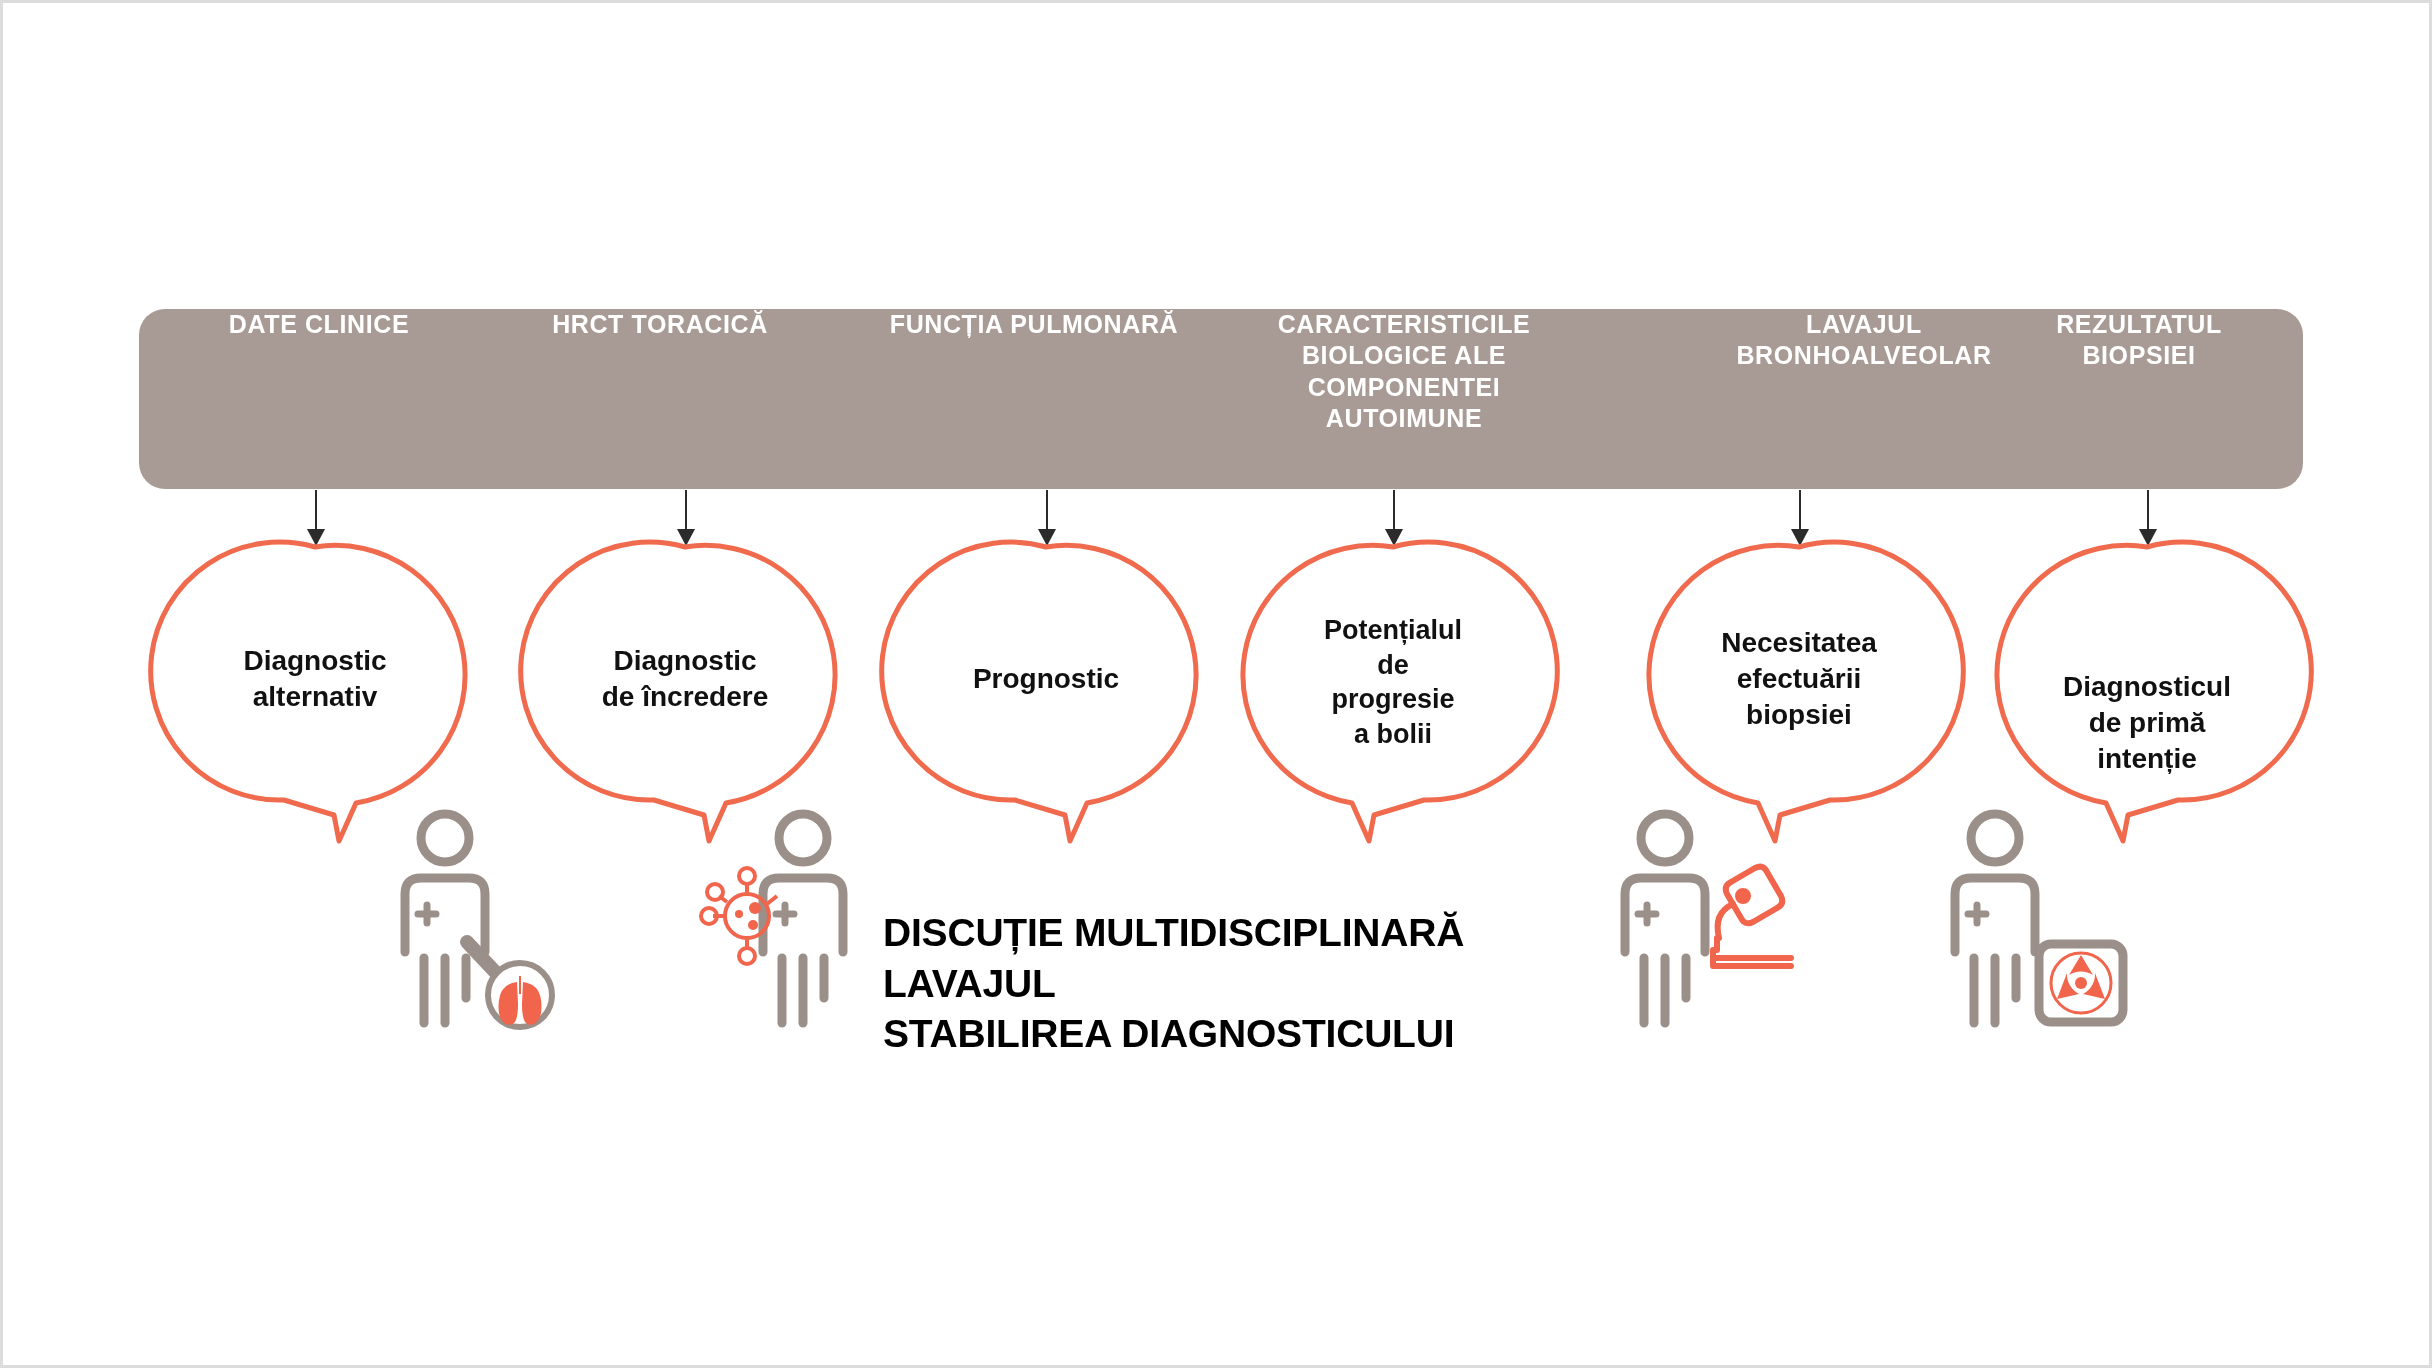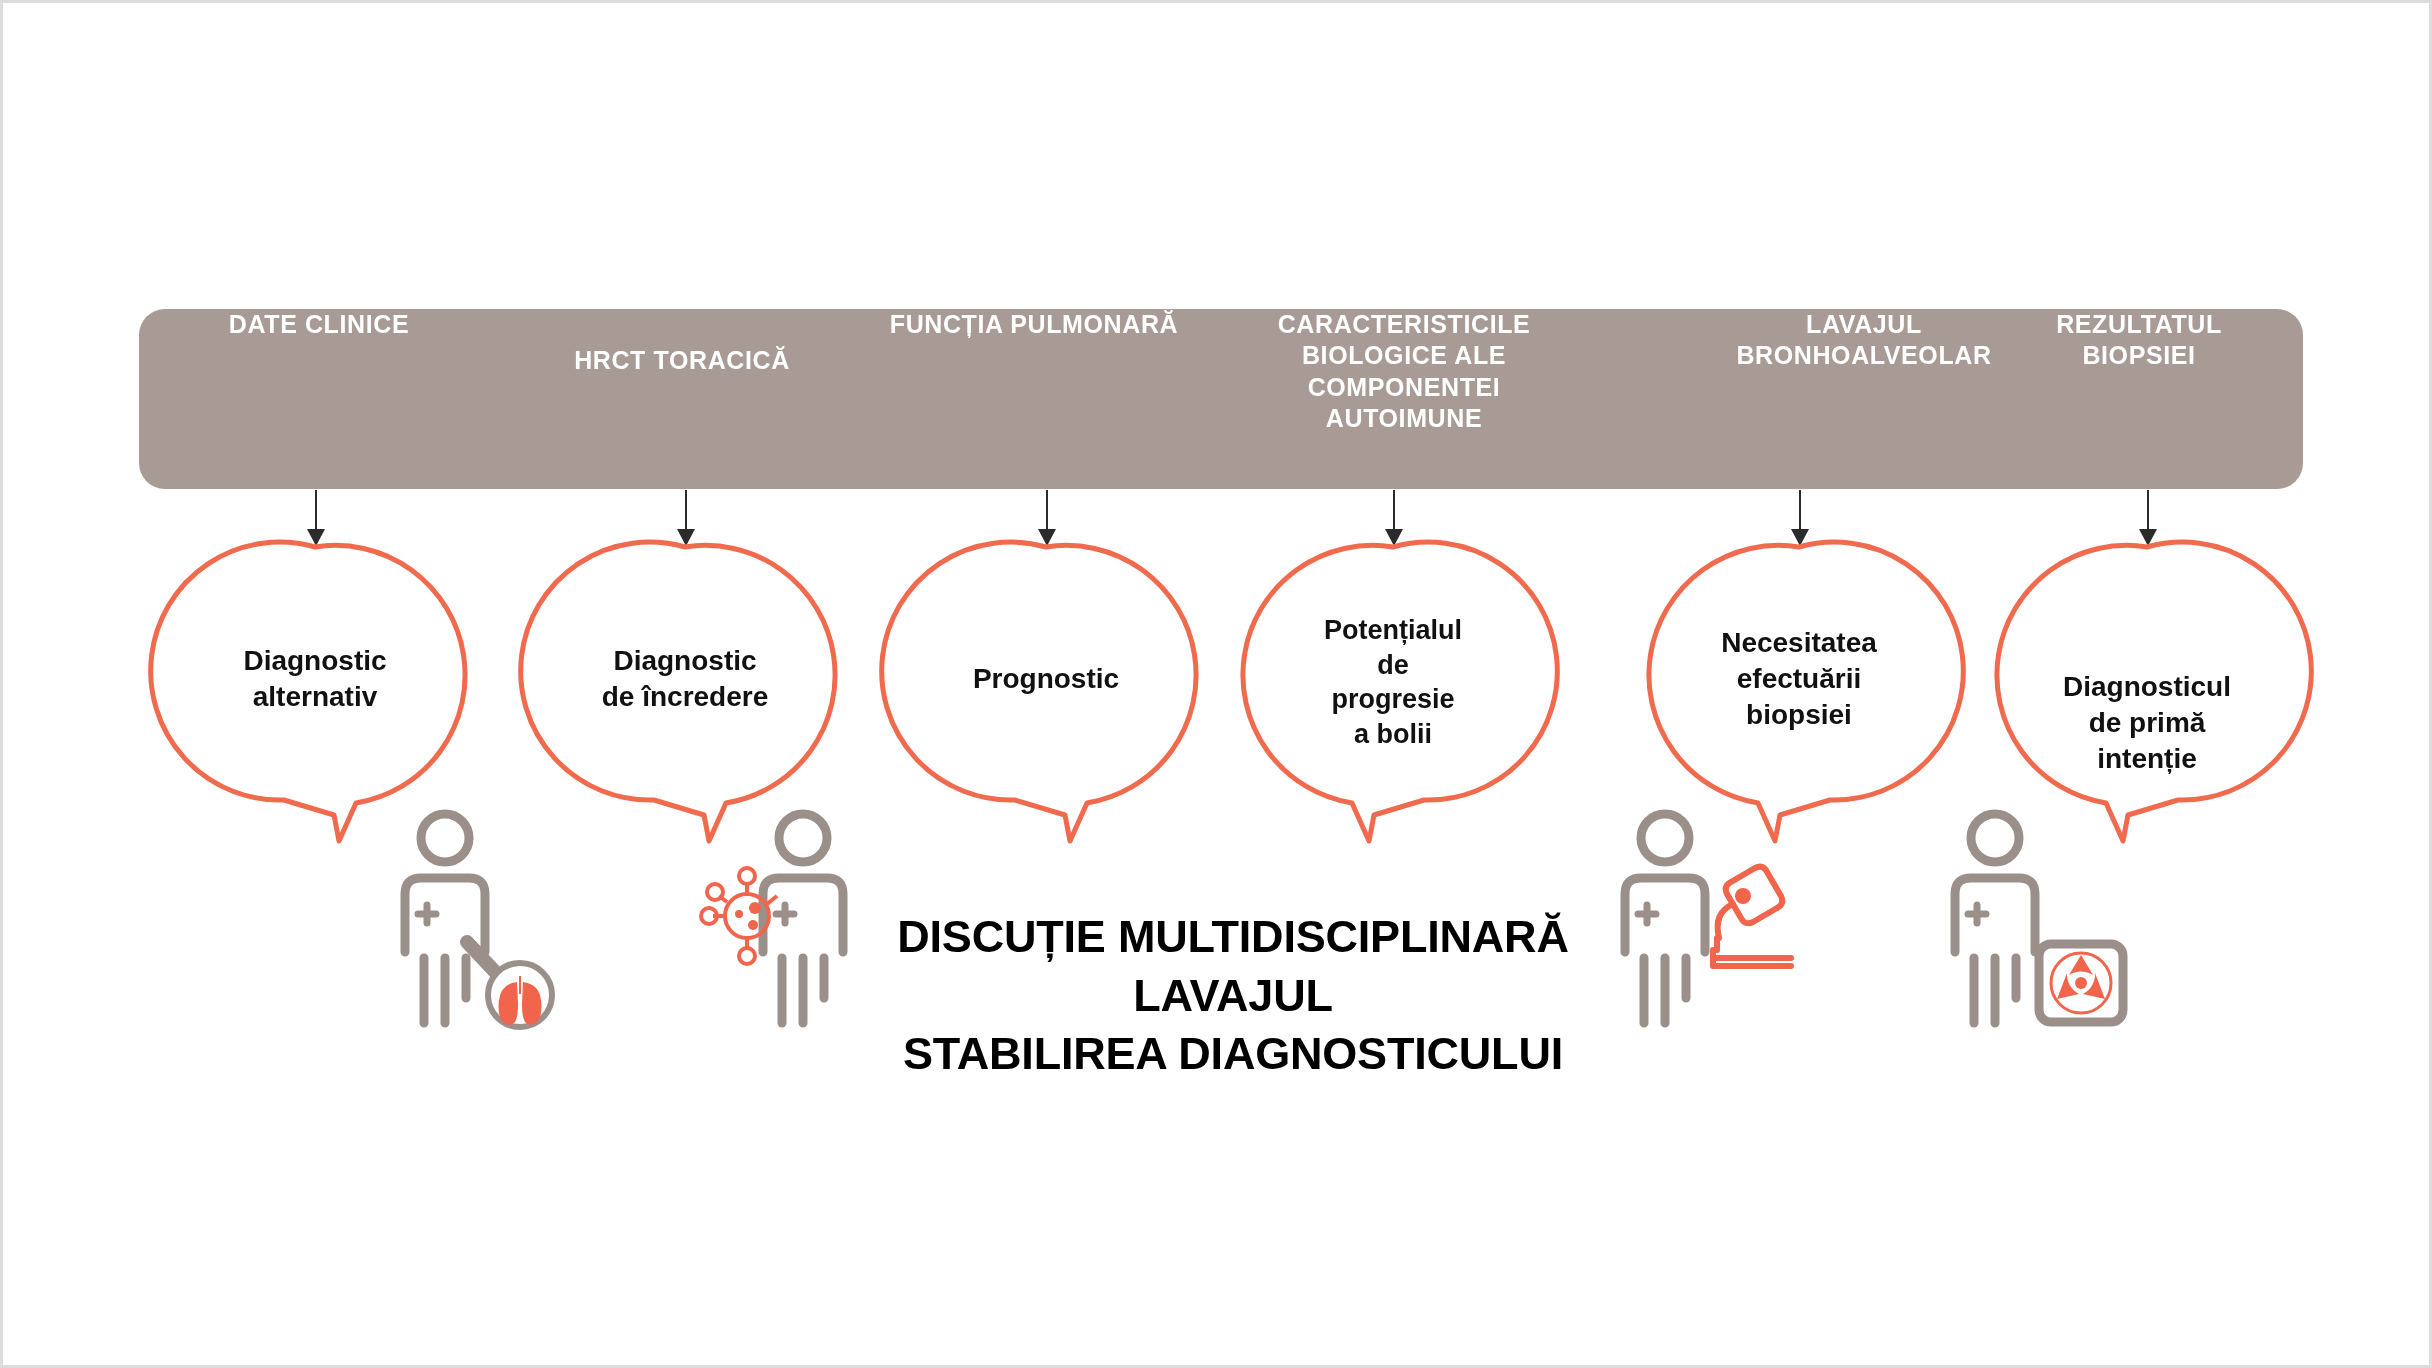--- a/index.html
+++ b/index.html
@@ -90,41 +90,40 @@
     position: absolute;
   }
   .figure svg { display: block; overflow: visible; }
 
   
   #center-title {
     position: absolute;
     left: 880px;
     top: 905px;
     width: 700px;
-    text-align: center;
-    font-size: 45px;
+    font-size: 39px;
     font-weight: bold;
     color: #000000;
     line-height: 1.30;
     letter-spacing: -0.2px;
   }
 </style>
 </head>
 <body>
 
 <div id="canvas">
 
   <div id="banner">
     <div class="banner-cell" style="left:0px;width:360px;">
       <div>
         <div>DATE CLINICE</div>
       </div>
     </div>
 
-    <div class="banner-cell" style="left:363px;width:360px;margin-top:36px;">
+    <div class="banner-cell" style="left:341px;width:360px;">
       <div>
         <div>HRCT TORACICĂ</div>
       </div>
     </div>
 
     <div class="banner-cell" style="left:705px;width:380px;">
       <div>
         <div>FUNCȚIA PULMONARĂ</div>
       </div>
     </div>

